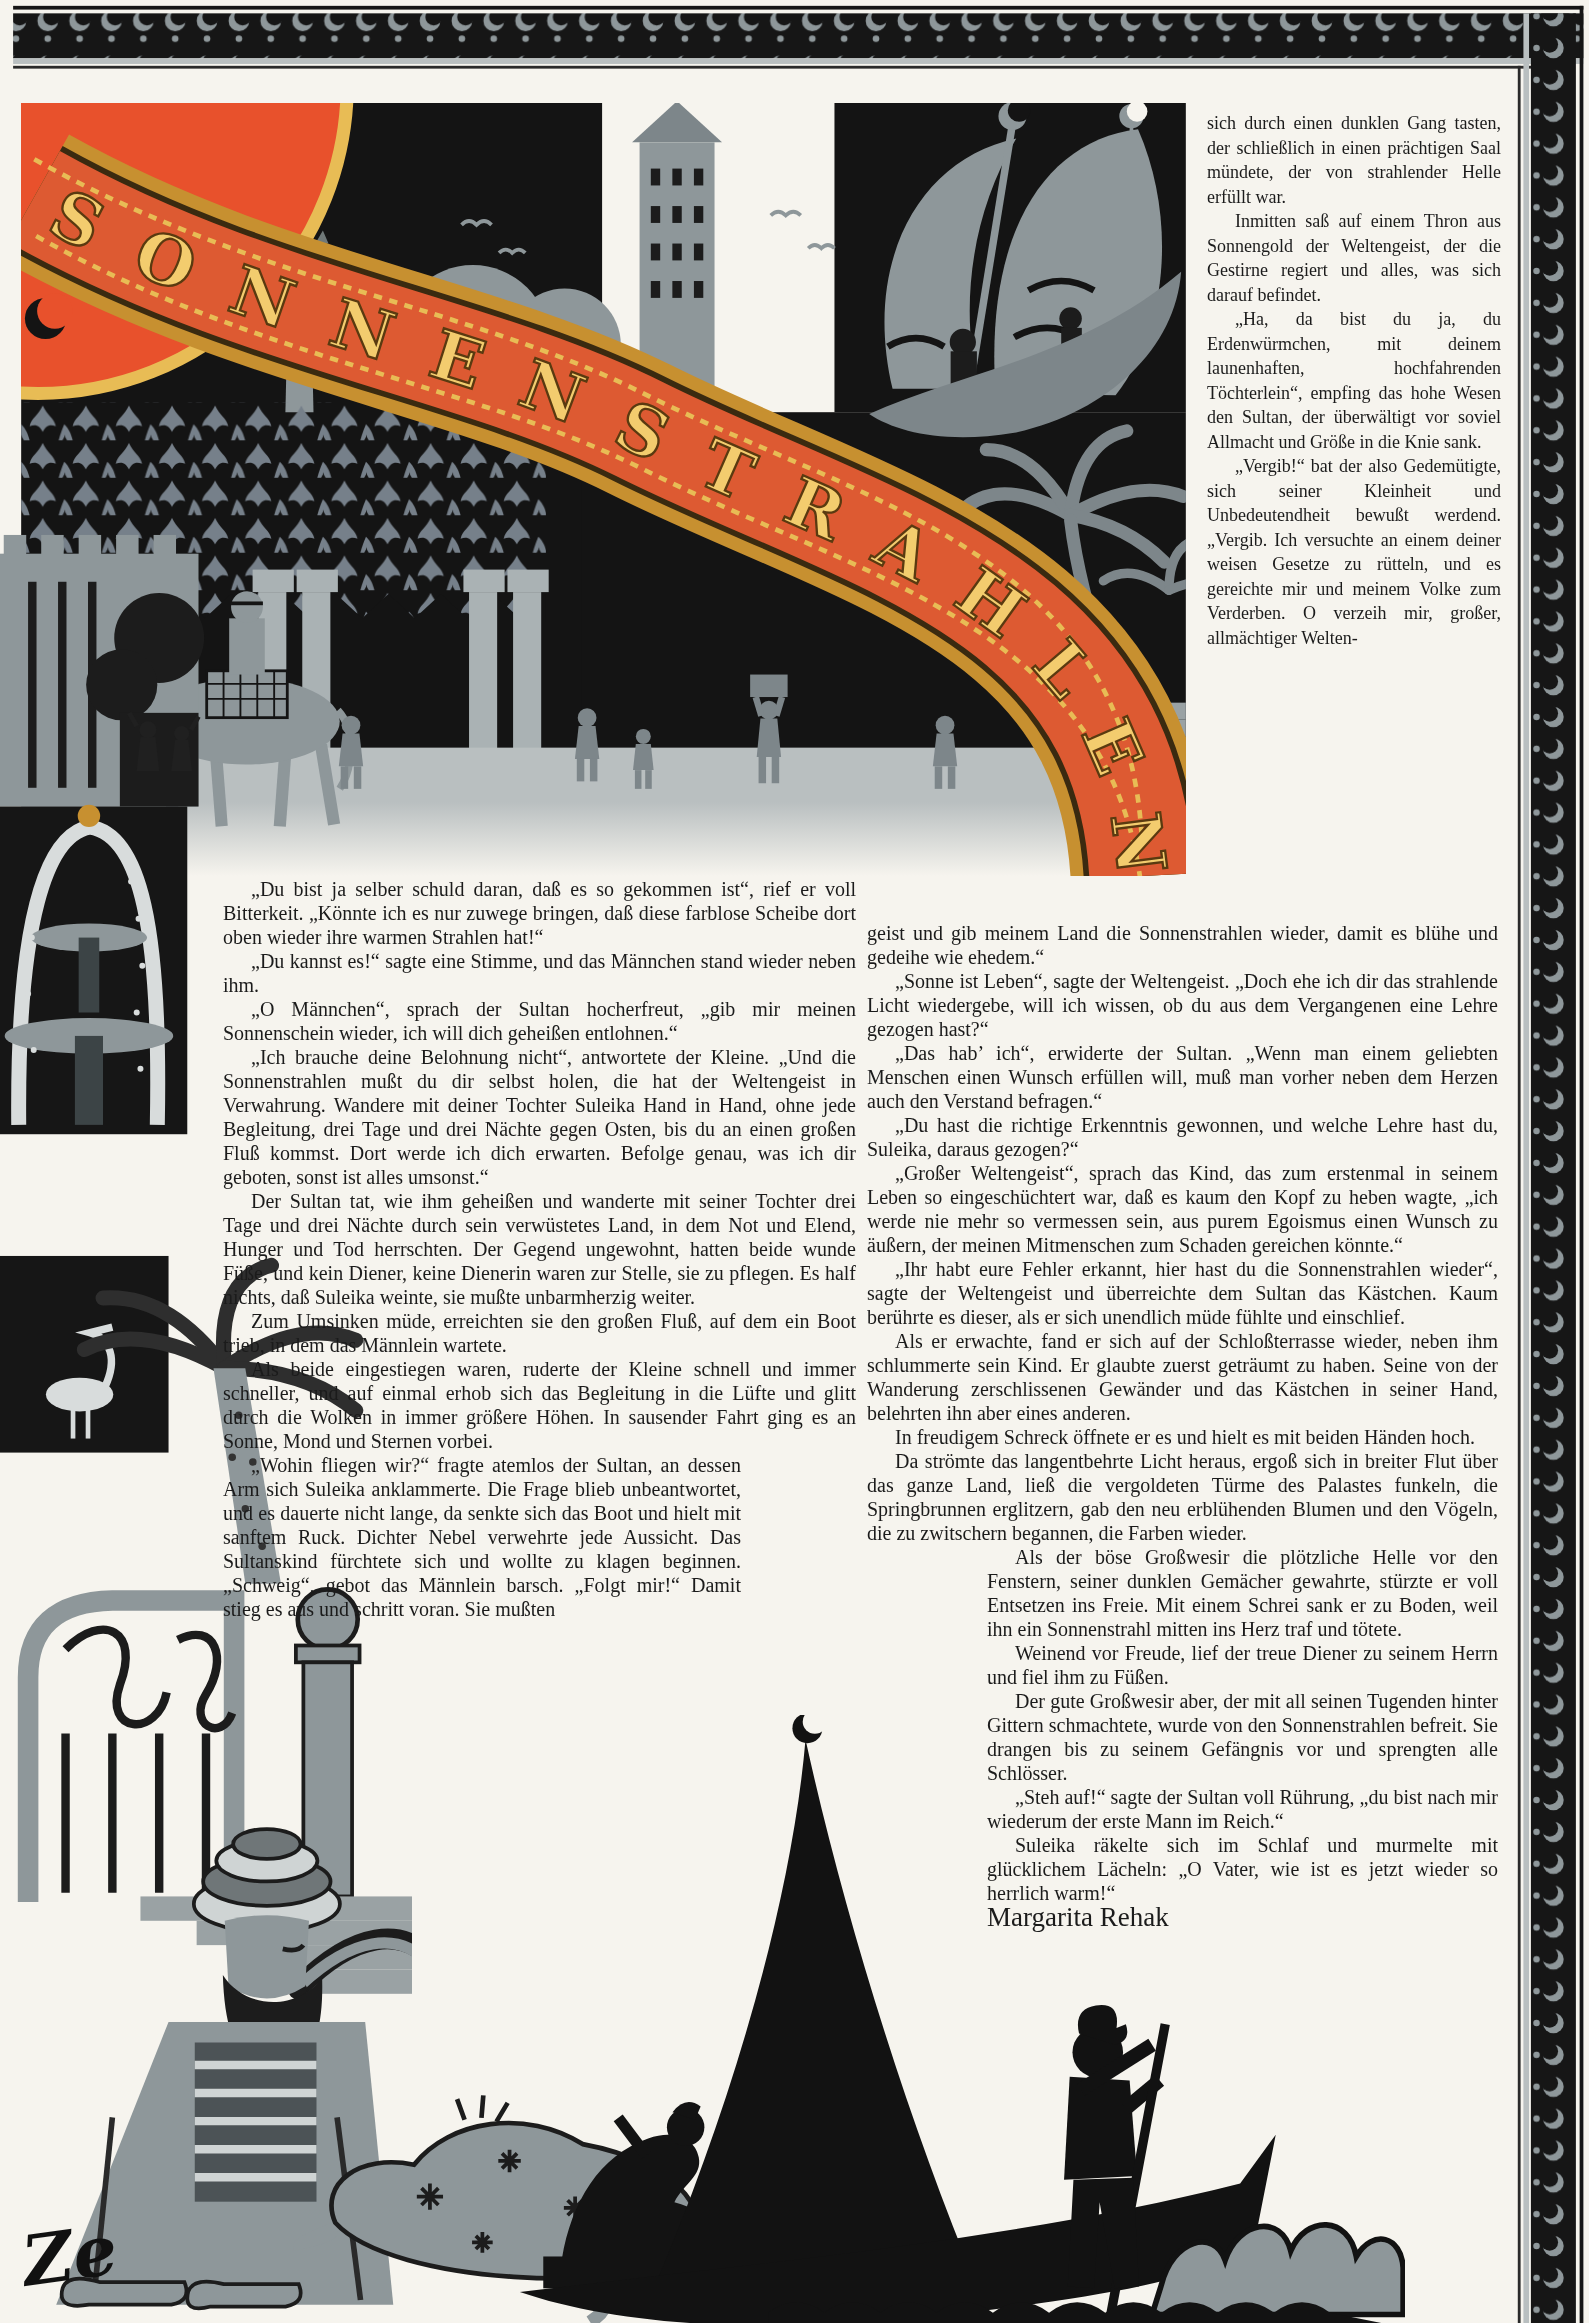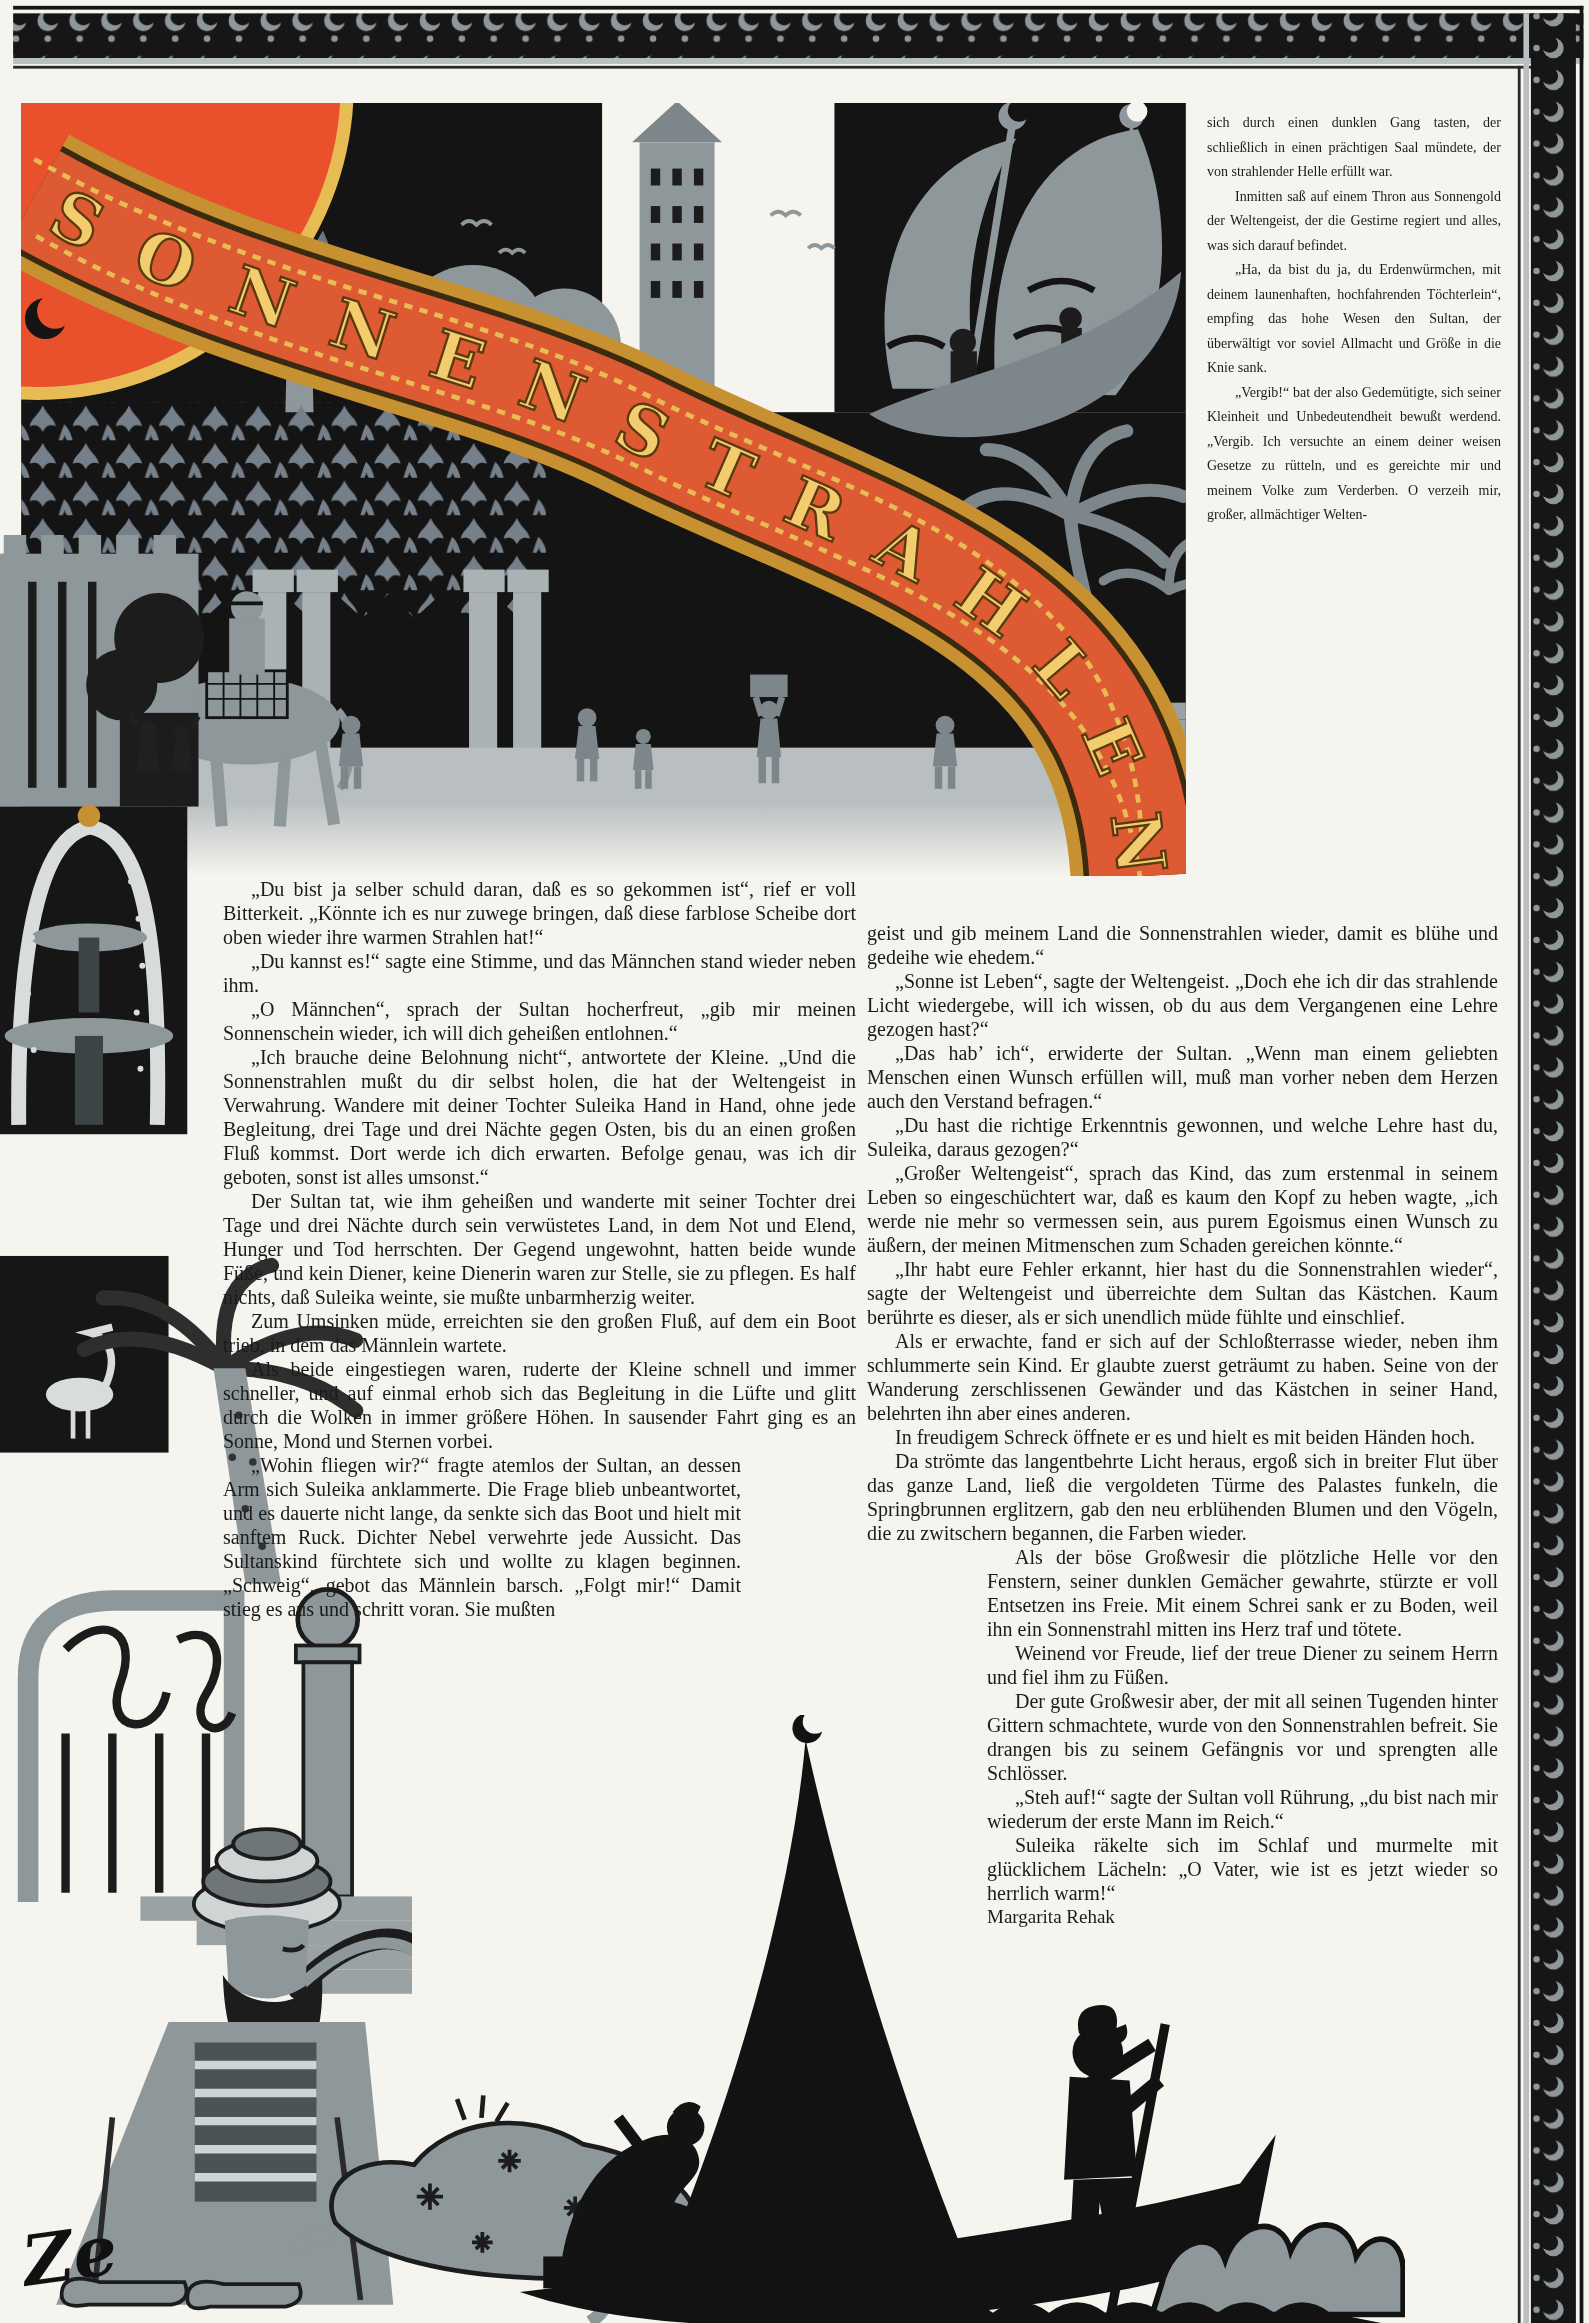--- a/index.html
+++ b/index.html
@@ -9,24 +9,24 @@
     font-family:"Liberation Serif","DejaVu Serif",serif;
     color:#1b1b1b;
   }
   svg{display:block;}
   .art{position:absolute;pointer-events:none;}
   .col{position:absolute;font-size:20px;line-height:24px;}
   .col p{margin:0;text-indent:28px;text-align:justify;hyphens:auto;}
   .col p.cont{text-indent:0;}
   .col p.inset{margin-left:120px;}
   .col p.narrow-end{margin-right:115px;}
-  #intro-col{left:1207px;top:111px;width:294px;font-size:14px;line-height:24.5px;}
+  #intro-col{left:1207px;top:111px;width:294px;font-size:18px;line-height:24.5px;}
   #left-col{left:223px;top:877px;width:633px;}
   #right-col{left:867px;top:921px;width:631px;}
-  .author{margin-top:15px;text-align:right;padding-right:127px;font-size:19px;text-indent:0 !important;}
+  .author{margin-top:15px;text-align:right;padding-right:127px;font-size:27px;text-indent:0 !important;}
 </style>
 </head>
 <body>
 
 <div id="page">
 
   <svg class="art" style="left:0;top:0;" width="1589" height="2324" viewBox="0 0 1696 2480">
     <defs>
       <pattern id="bordH" width="34" height="48" patternUnits="userSpaceOnUse">
         <rect width="34" height="48" fill="#161616"></rect>

